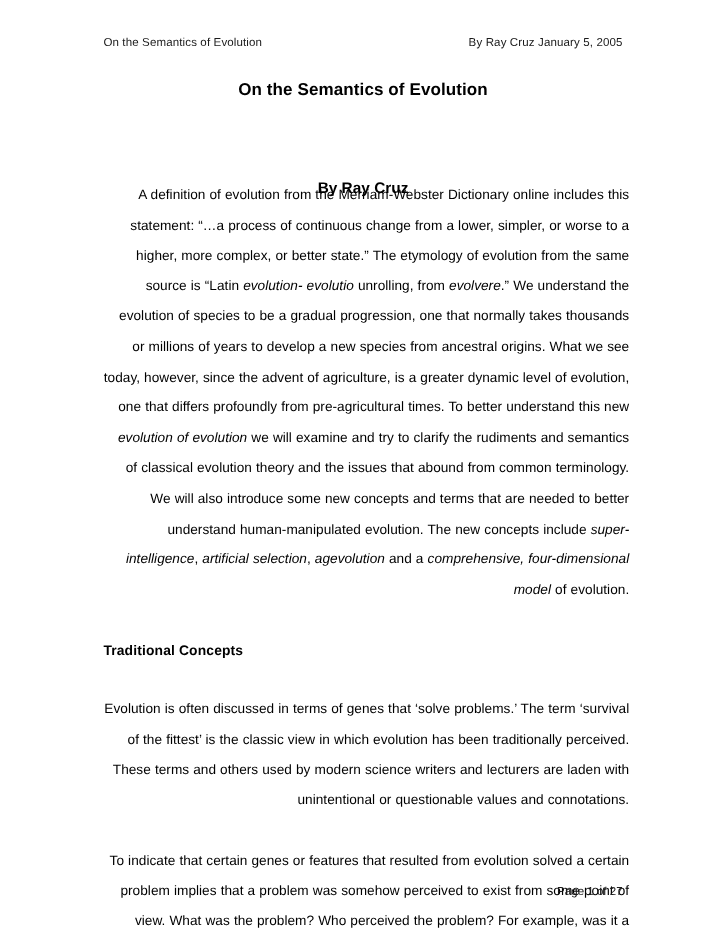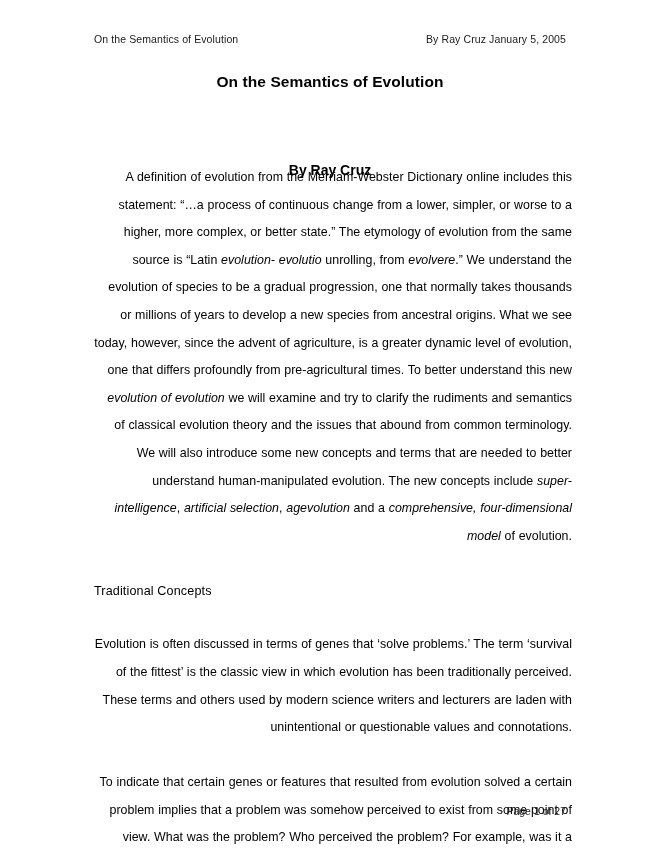--- a/index.html
+++ b/index.html
@@ -79,21 +79,21 @@
     word-spacing: 0.02em;
   }
   p.para:last-child { margin-bottom: 0; }
   p.para i, p.para em {
     font-style: italic;
   }
 
   h2.section-heading {
     margin: 0 0 26px 0;
     font-size: 12.6px;
-    font-weight: normal;
+    font-weight: bold;
     line-height: 27.6px;
     letter-spacing: 0.01em;
   }
 
   
   .run-footer {
     position: absolute;
     left: 94px;
     top: 804px;
     width: 472px;

